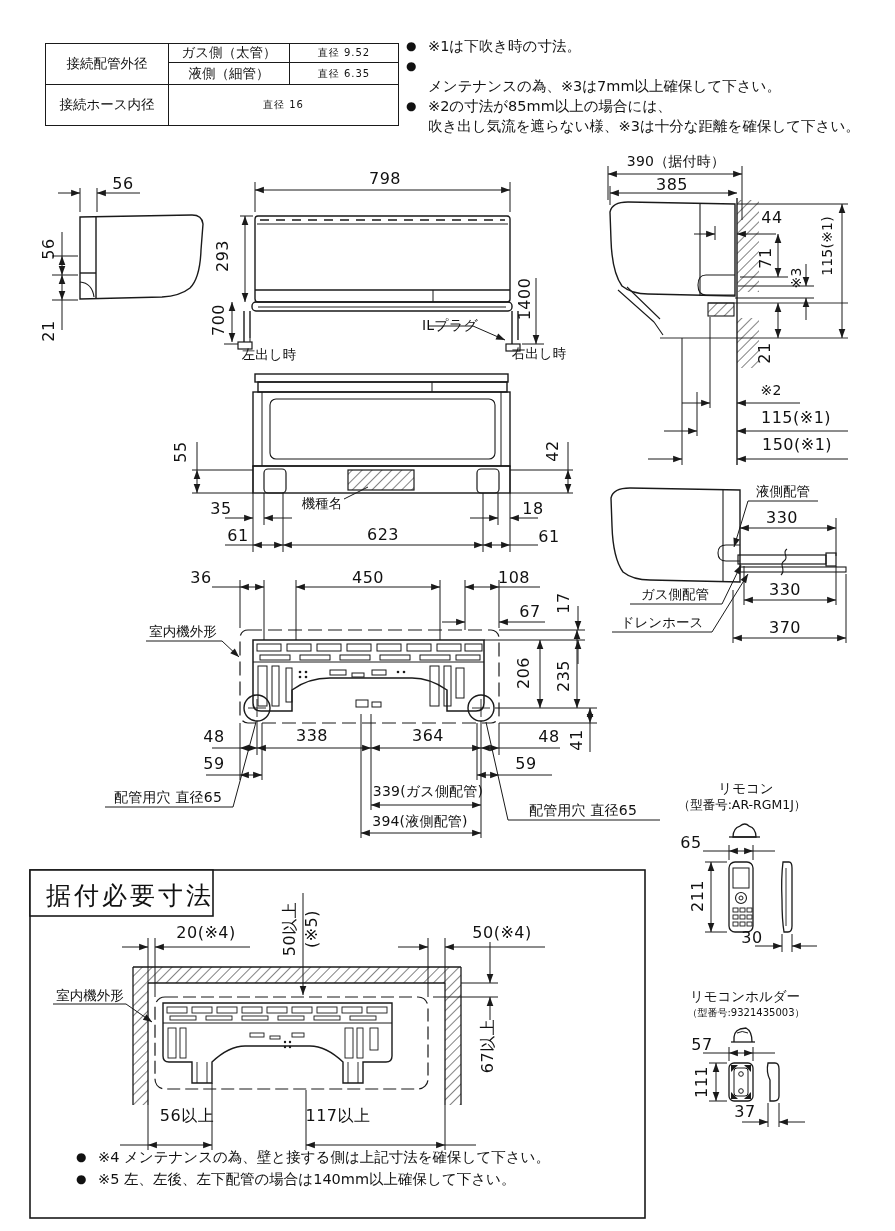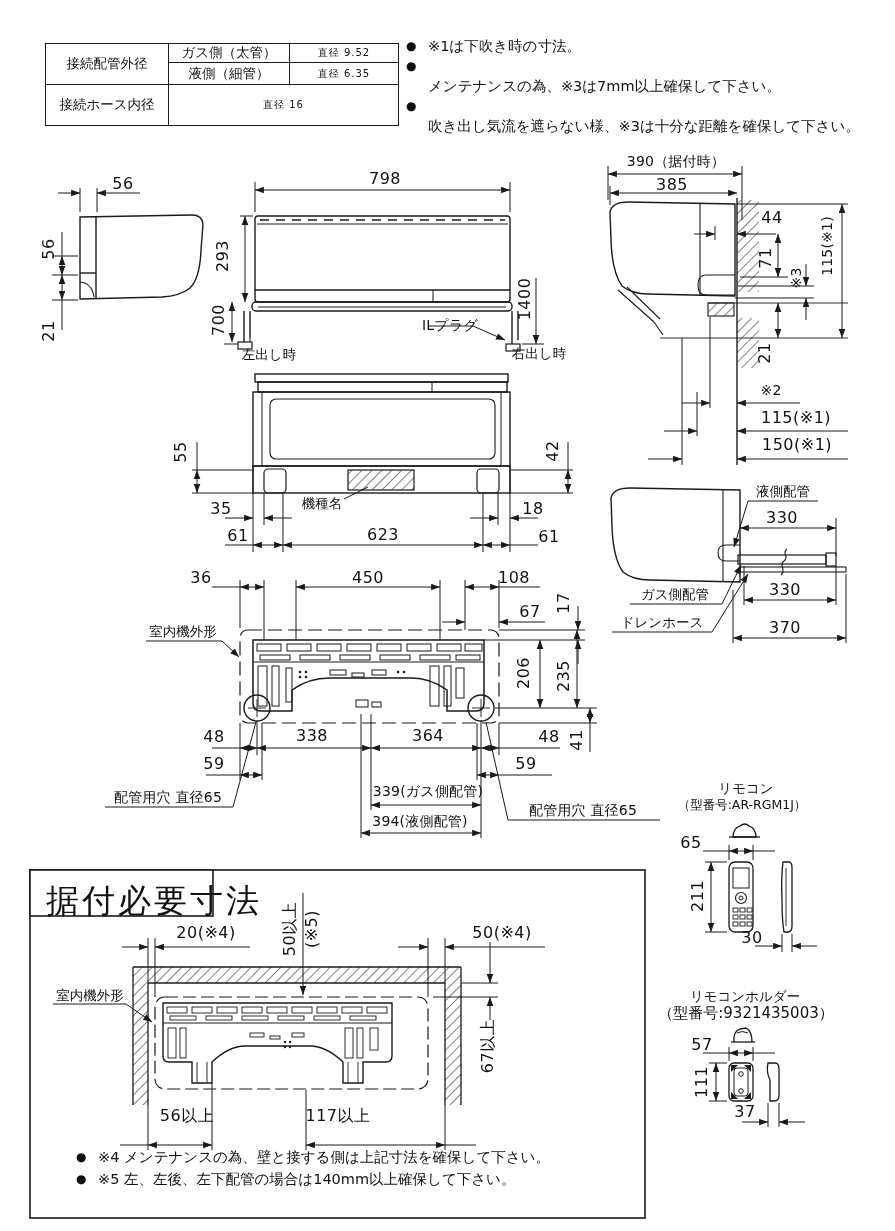--- a/index.html
+++ b/index.html
@@ -29,21 +29,21 @@
   .spec .num{font-size:10px;letter-spacing:1px;}
   
   .notes{position:absolute;font-size:14.5px;line-height:20px;white-space:nowrap;}
   .notes .row{display:flex;}
   .notes .b{width:22px;font-size:12px;}
   .notes .ind{margin-left:22px;}
   .notes2{position:absolute;left:76px;top:1146px;font-size:14.5px;line-height:22px;white-space:nowrap;}
   .notes2 .row{display:flex;}
   .notes2 .b{width:22px;font-size:12px;}
   .boxtitle{
-    position:absolute;left:46px;top:879px;font-size:33px;letter-spacing:3px;
+    position:absolute;left:46px;top:879px;font-size:25px;letter-spacing:3px;
     white-space:nowrap;
   }
 </style>
 </head>
 <body>
 
 <div class="sheet">
 
   <svg class="art" width="895" height="1231" viewBox="0 0 895 1231">
     <defs>
@@ -489,20 +489,21 @@
         <span>※1は下吹き時の寸法。</span>
       </div>
     <div class="row">
         <span class="b">●</span>
       </div>
     <div class="row">
         <span class="ind">メンテナンスの為、※3は7mm以上確保して下さい。</span>
       </div>
     <div class="row">
         <span class="b">●</span>
+        <span>※2の寸法が85mm以上の場合には、</span>
       </div>
     <div class="row">
         <span class="ind">吹き出し気流を遮らない様、※3は十分な距離を確保して下さい。</span>
       </div>
   </div>
 
   <span class="lbl" style="left:123px;top:184px">56</span>
   <span class="lbl v" style="left:49px;top:249px">56</span>
   <span class="lbl v" style="left:49px;top:331px">21</span>
 
@@ -561,21 +562,21 @@
   <span class="lbl md" style="left:168px;top:797px">配管用穴 直径65</span>
   <span class="lbl md" style="left:583px;top:810px">配管用穴 直径65</span>
 
   <span class="lbl jp" style="left:746px;top:789px">リモコン</span>
   <span class="lbl jp" style="left:742px;top:805px;font-size:12.5px">（型番号:AR-RGM1J）</span>
   <span class="lbl" style="left:691px;top:843px">65</span>
   <span class="lbl v" style="left:698px;top:896px">211</span>
   <span class="lbl" style="left:752px;top:938px">30</span>
 
   <span class="lbl jp" style="left:745px;top:997px">リモコンホルダー</span>
-  <span class="lbl jp" style="left:746px;top:1013px;font-size:15px">（型番号:9321435003）</span>
+  <span class="lbl jp" style="left:746px;top:1013px;font-size:10px">（型番号:9321435003）</span>
   <span class="lbl" style="left:702px;top:1045px">57</span>
   <span class="lbl v" style="left:702px;top:1082px">111</span>
   <span class="lbl" style="left:745px;top:1112px">37</span>
 
   <span class="boxtitle">据付必要寸法</span>
   <span class="lbl" style="left:206px;top:933px">20(※4)</span>
   <span class="lbl v" style="left:290px;top:929px">50以上</span>
   <span class="lbl v" style="left:312px;top:929px">(※5)</span>
   <span class="lbl" style="left:502px;top:933px">50(※4)</span>
   <span class="lbl jp" style="left:90px;top:996px">室内機外形</span>

